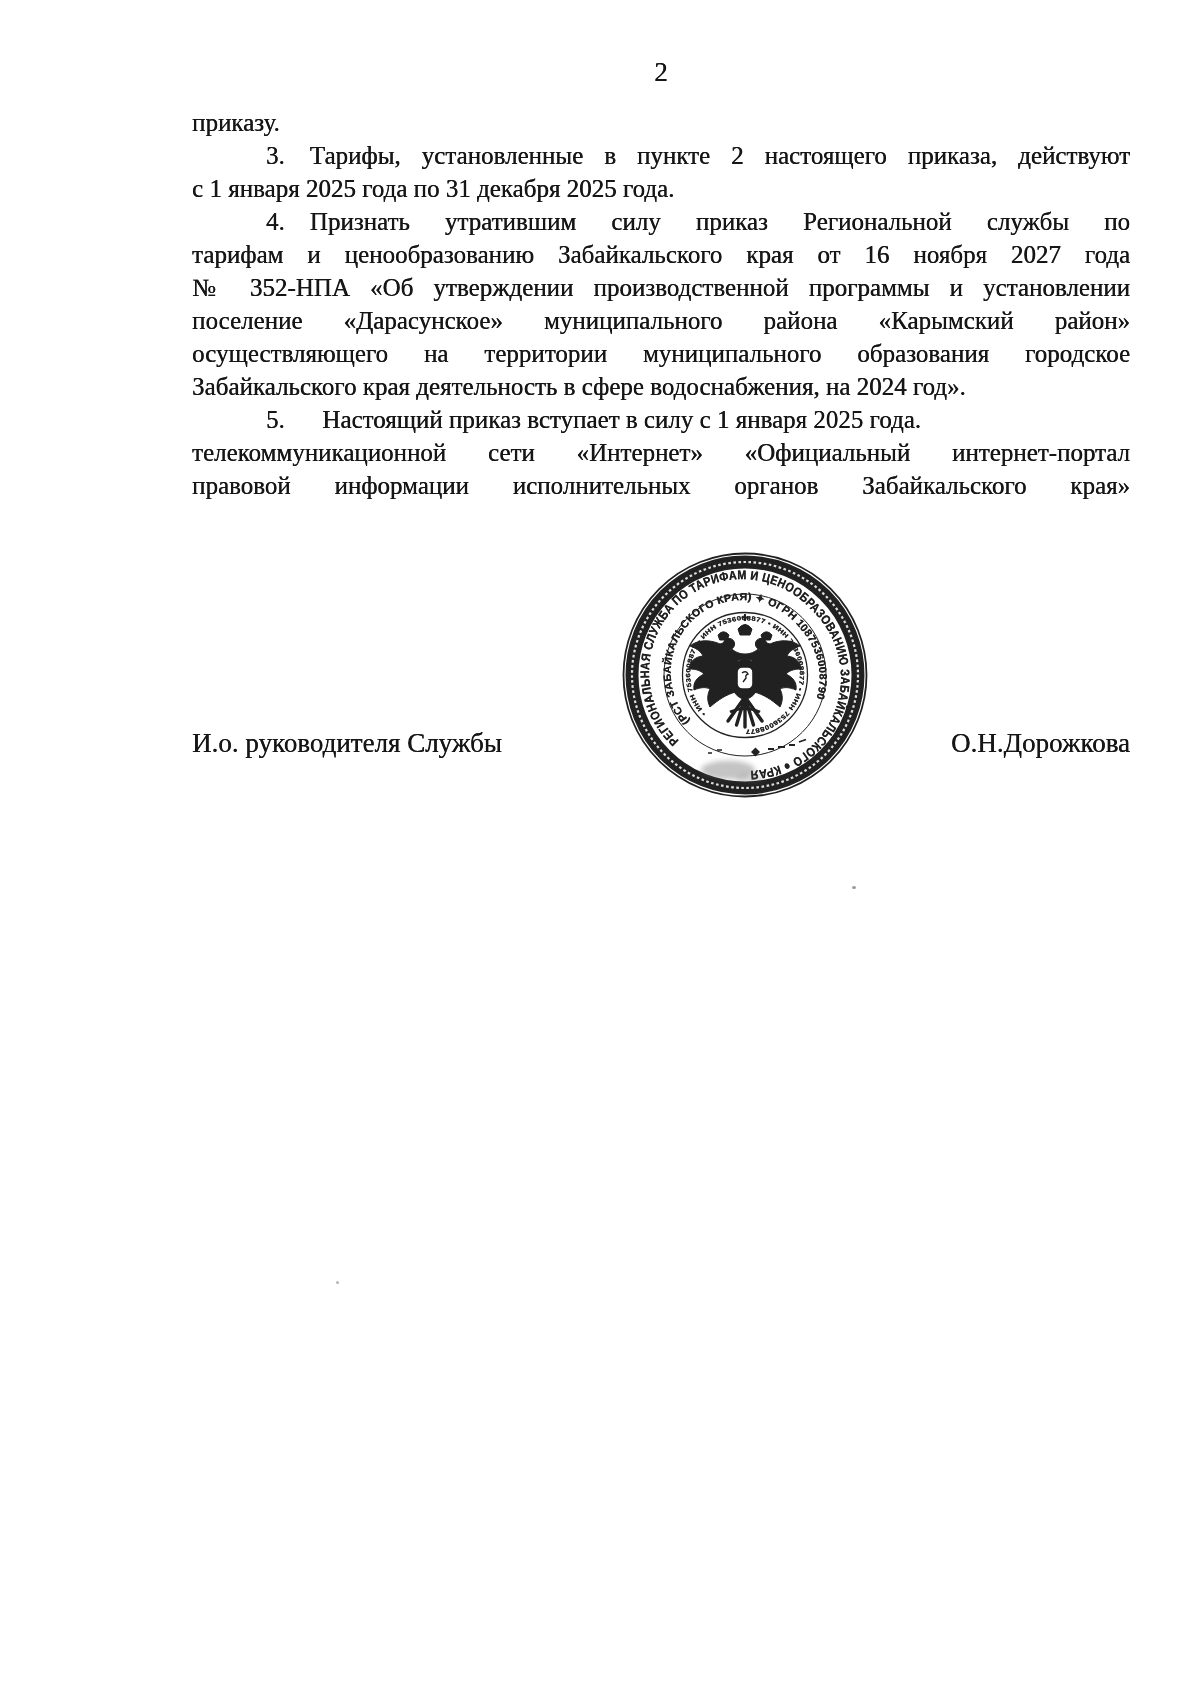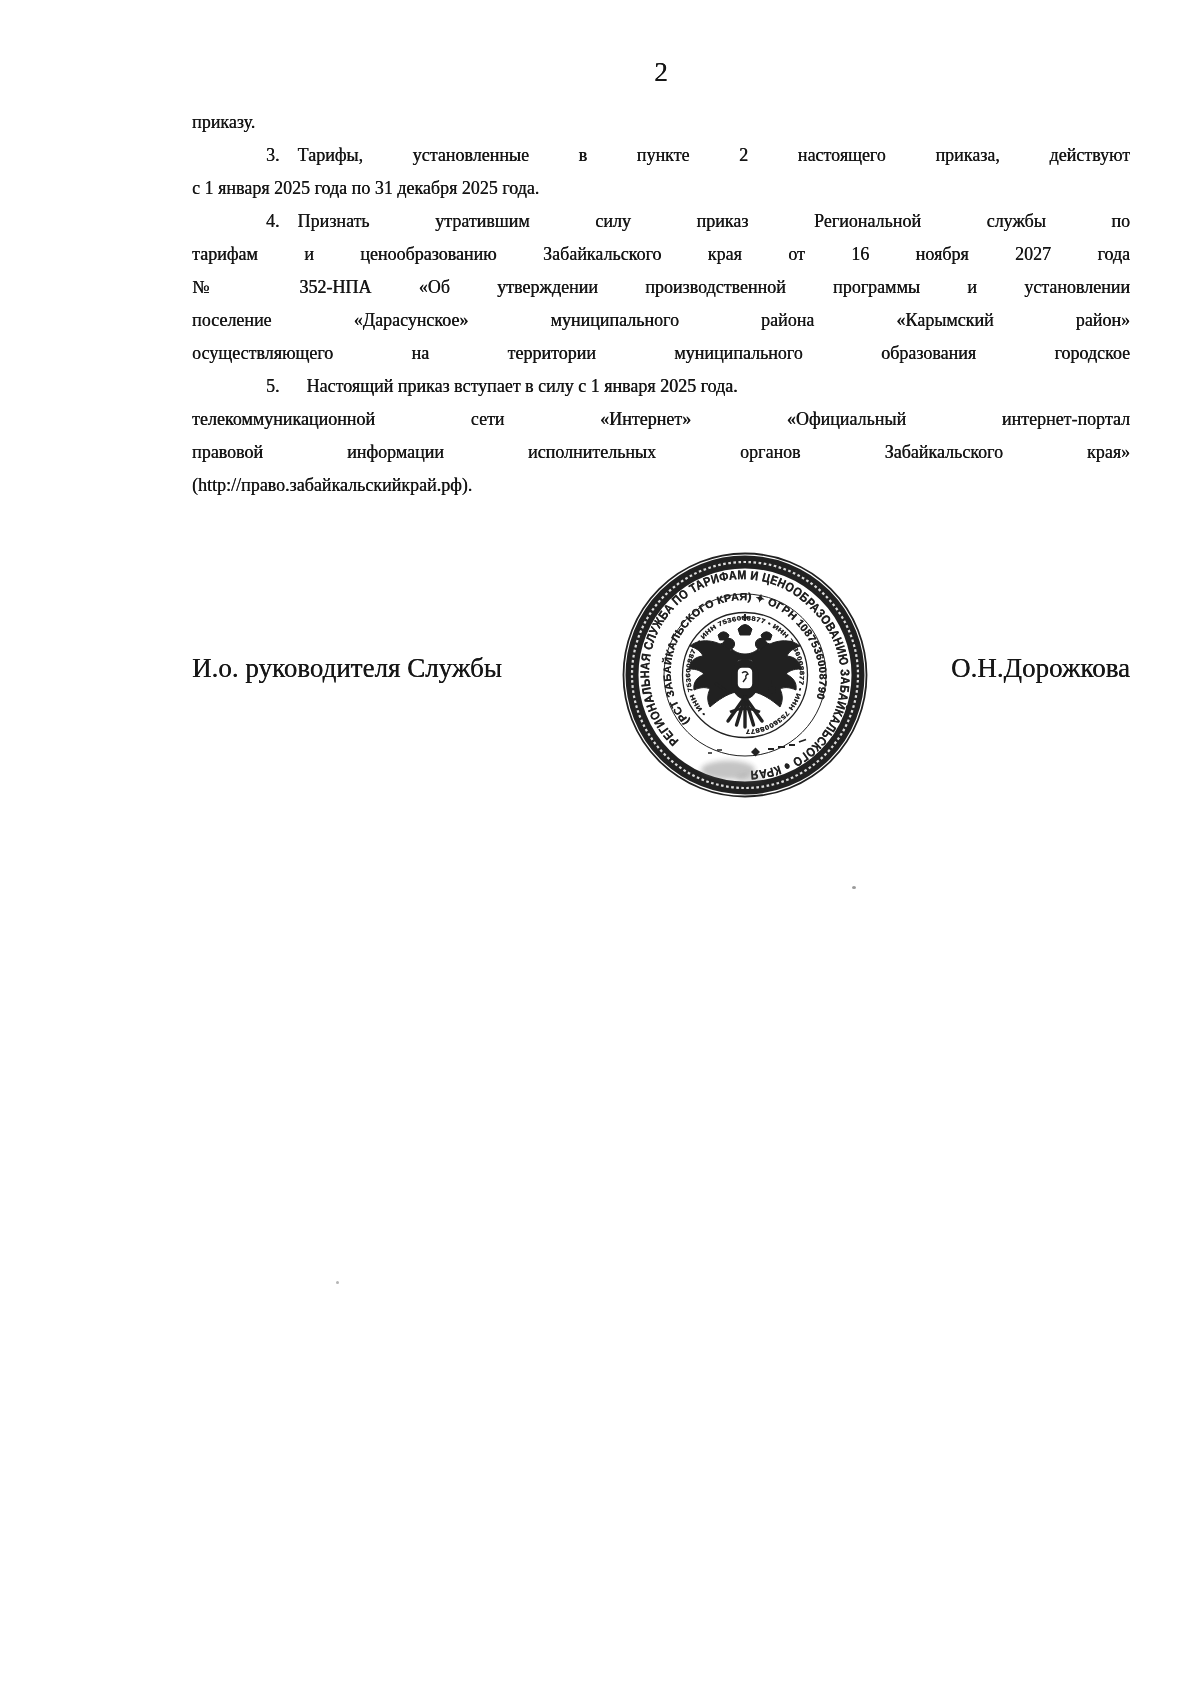--- a/index.html
+++ b/index.html
@@ -11,37 +11,37 @@
     color:#161616;
     overflow:hidden;
     text-shadow:0.35px 0 0 currentColor;
   }
   .page-number{
     position:absolute;top:57px;left:192px;width:938px;
     text-align:center;font-size:27px;
   }
   .order-body{
     position:absolute;top:106px;left:192px;width:938px;
-    font-size:18px;
+    font-size:25px;
   }
   .ln{
     height:33px;line-height:33px;
     white-space:nowrap;
     text-align:left;
   }
   .ln.jl{
     white-space:normal;
     text-align:justify;
     text-align-last:justify;
     overflow:hidden;
     font-family:Liberation Serif, serif;
   }
   .ln.ind{text-indent:74px;}
   .sig-row{
-    position:absolute;top:652px;left:192px;width:938px;
+    position:absolute;top:727px;left:192px;width:938px;
     display:flex;justify-content:space-between;align-items:baseline;
     font-size:27px;line-height:33px;
   }
   .stamp{
     position:absolute;left:621px;top:551px;width:248px;height:248px;
     opacity:0.94;
   }
   .stamp text{
     font-family:"Liberation Sans", sans-serif;
     font-weight:bold;
@@ -60,24 +60,24 @@
 
   <div class="order-body">
     <div class="ln">приказу.</div>
     <div class="ln jl ind">3. Тарифы, установленные в пункте 2 настоящего приказа, действуют</div>
     <div class="ln">с 1 января 2025 года по 31 декабря 2025 года.</div>
     <div class="ln jl ind">4. Признать утратившим силу приказ Региональной службы по</div>
     <div class="ln jl">тарифам и ценообразованию Забайкальского края от 16 ноября 2027 года</div>
     <div class="ln jl">№ 352-НПА «Об утверждении производственной программы и установлении</div>
     <div class="ln jl">поселение «Дарасунское» муниципального района «Карымский район»</div>
     <div class="ln jl">осуществляющего на территории муниципального образования городское</div>
+    <div class="ln">Забайкальского края деятельность в сфере водоснабжения, на 2024 год».</div>
     <div class="ln ind">5.  Настоящий приказ вступает в силу с 1 января 2025 года.</div>
     <div class="ln jl">телекоммуникационной сети «Интернет» «Официальный интернет-портал</div>
     <div class="ln jl">правовой информации исполнительных органов Забайкальского края»</div>
-    <div class="ln">(http://право.забайкальскийкрай.рф).</div>
   </div>
 
   <div class="sig-row">
     <div>И.о. руководителя Службы</div>
     <div>О.Н.Дорожкова</div>
   </div>
 
   <svg class="stamp" viewBox="0 0 248 248" xmlns="http://www.w3.org/2000/svg">
     <defs>
       <filter id="blur1" x="-50%" y="-50%" width="200%" height="200%">

